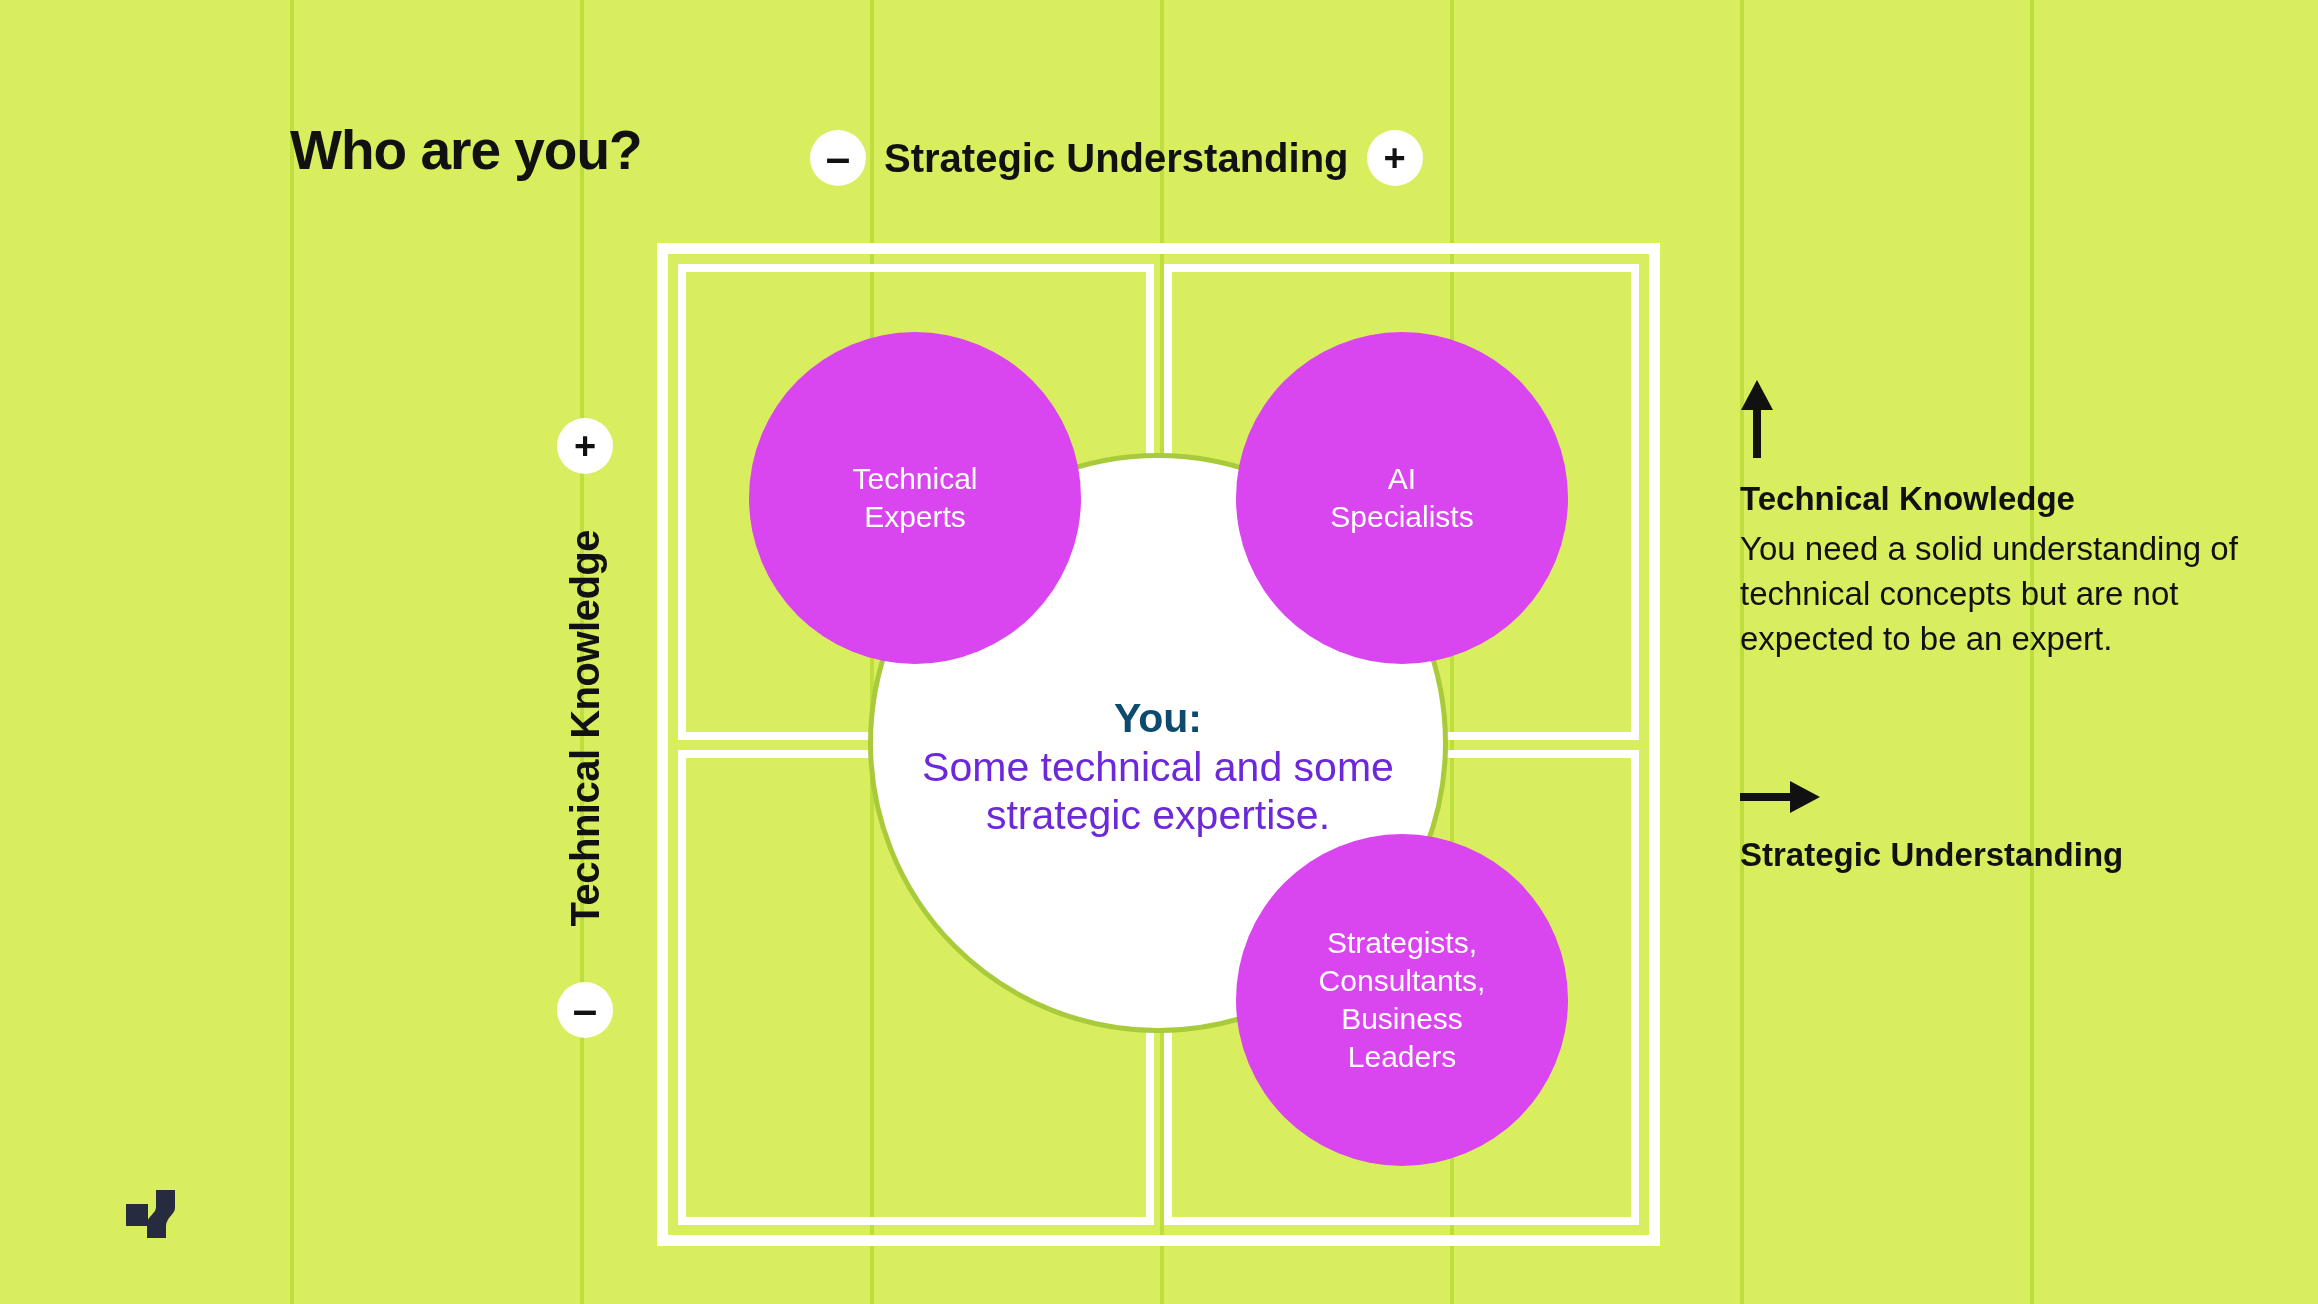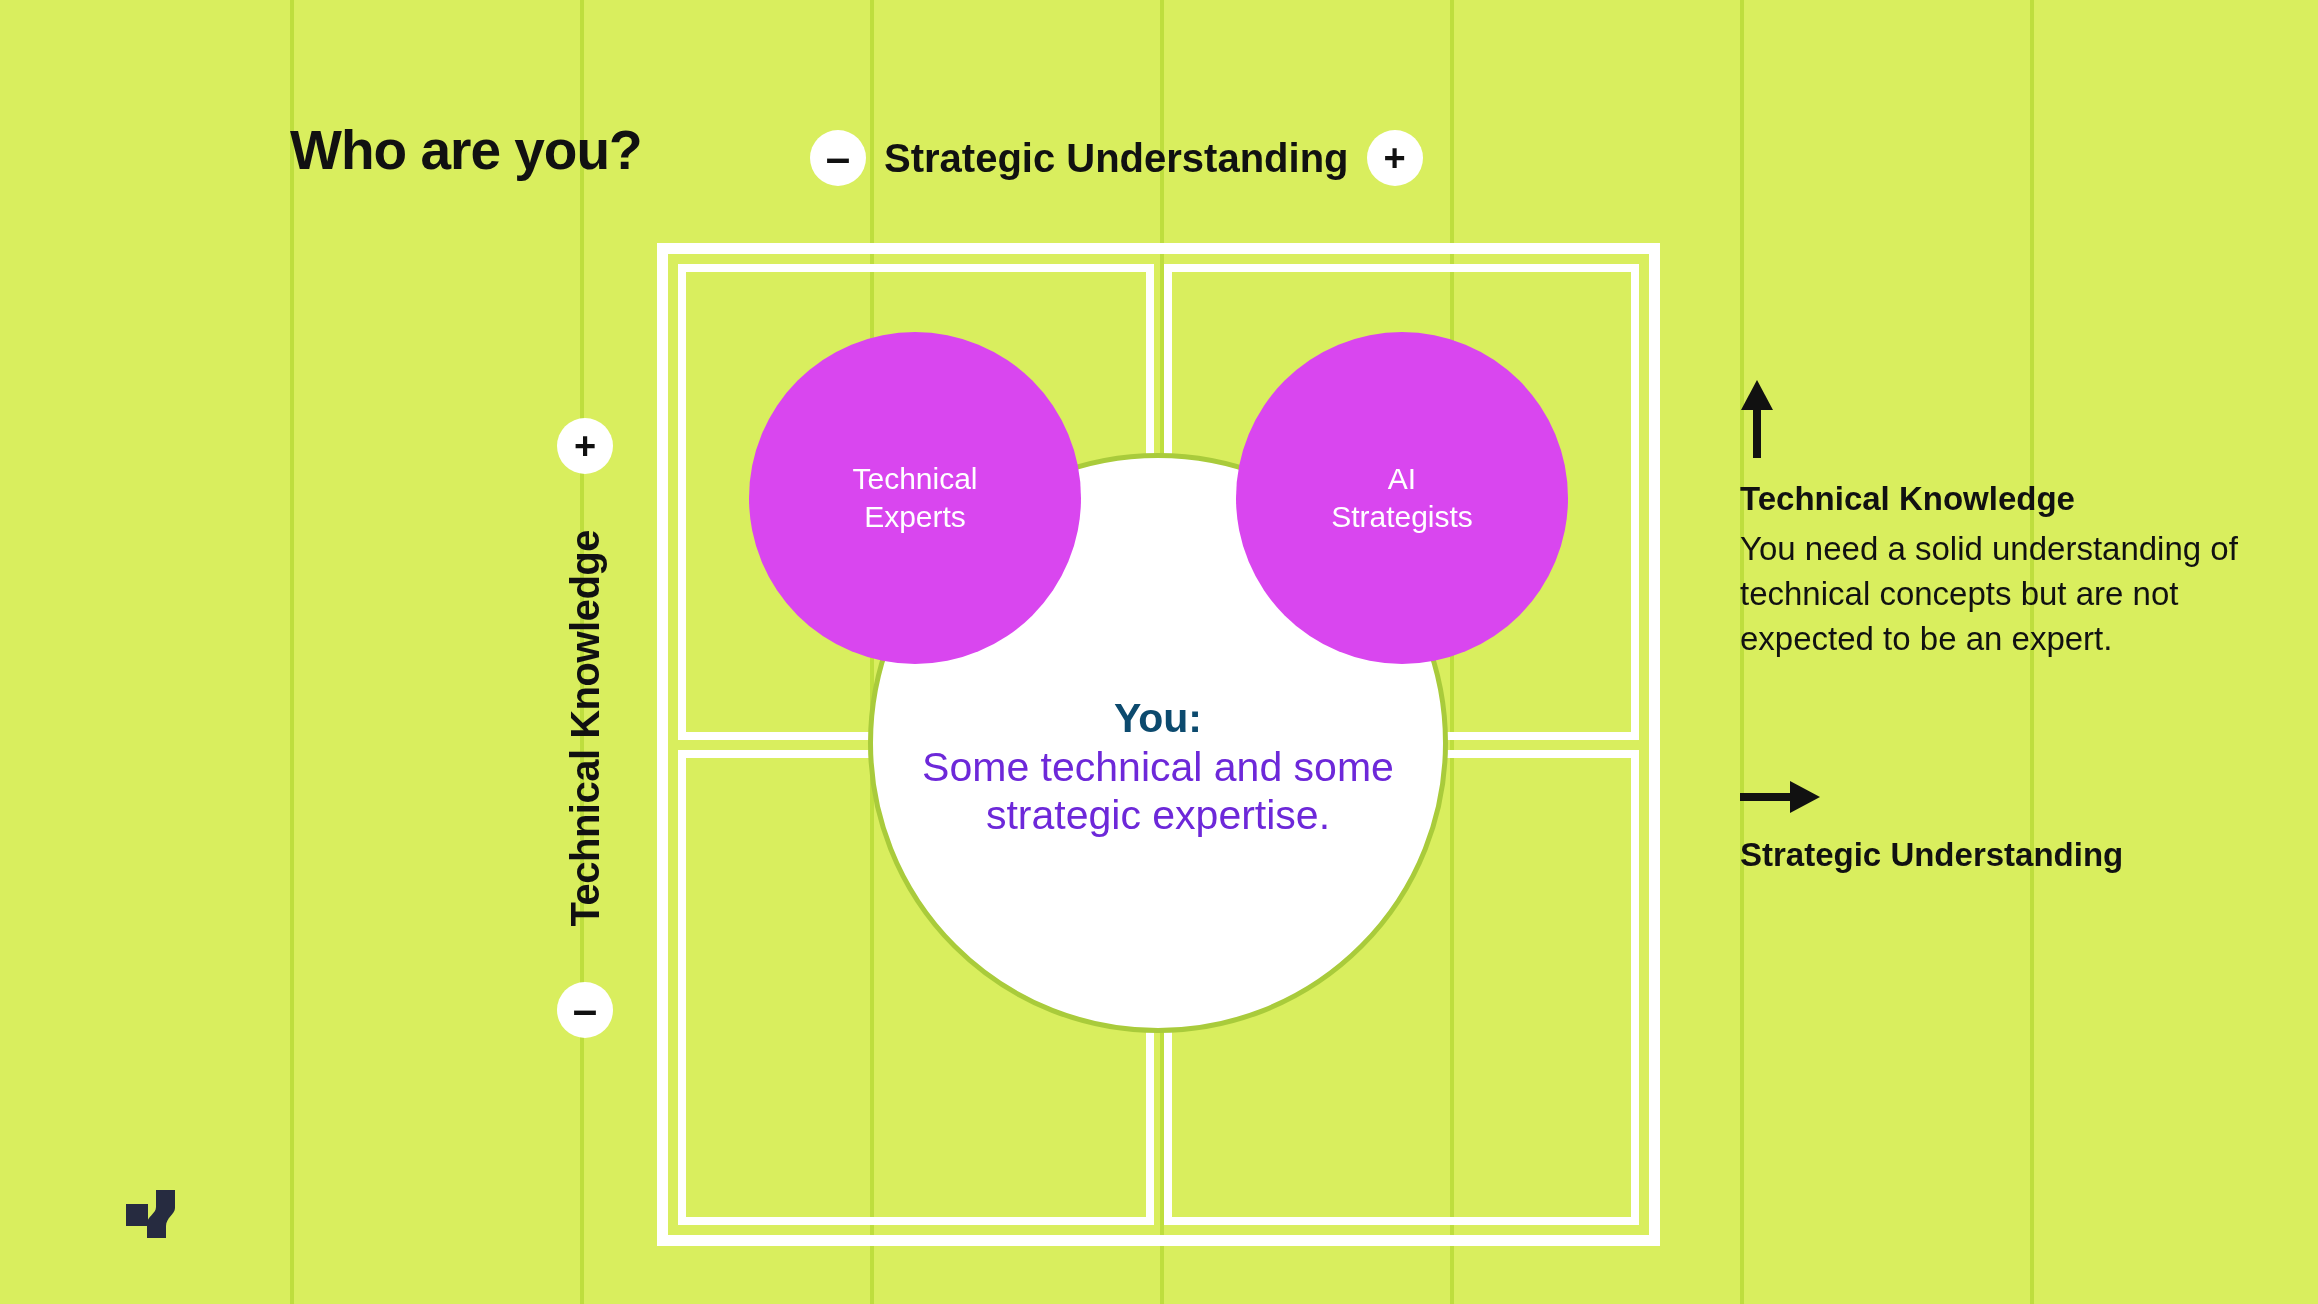--- a/index.html
+++ b/index.html
@@ -259,21 +259,27 @@
 and some strategic
 expertise.</div>
   </div>
 
   <div class="persona" id="persona-0">
     <span>Technical
 Experts</span>
   </div>
   <div class="persona" id="persona-1">
     <span>AI
-Strategists</span>
+Specialists</span>
+  </div>
+  <div class="persona" id="persona-3">
+    <span>Strategists,
+Consultants,
+Business
+Leaders</span>
   </div>
 
   <div id="legend">
 
     <div class="legend-block">
       <span class="legend-arrow">
         <svg width="34" height="78" viewBox="0 0 34 78" xmlns="http://www.w3.org/2000/svg">
           <rect x="13" y="20" width="8" height="58" fill="#111111"></rect>
           <polygon points="17,0 33,30 1,30" fill="#111111"></polygon>
         </svg>

